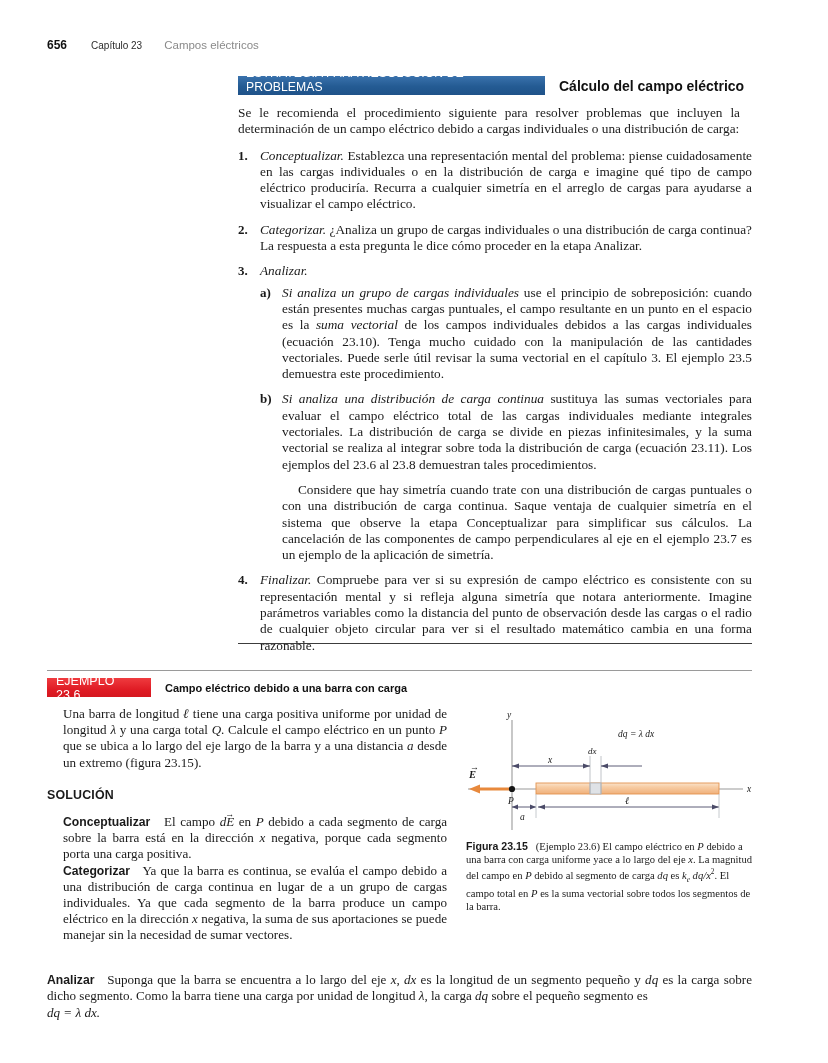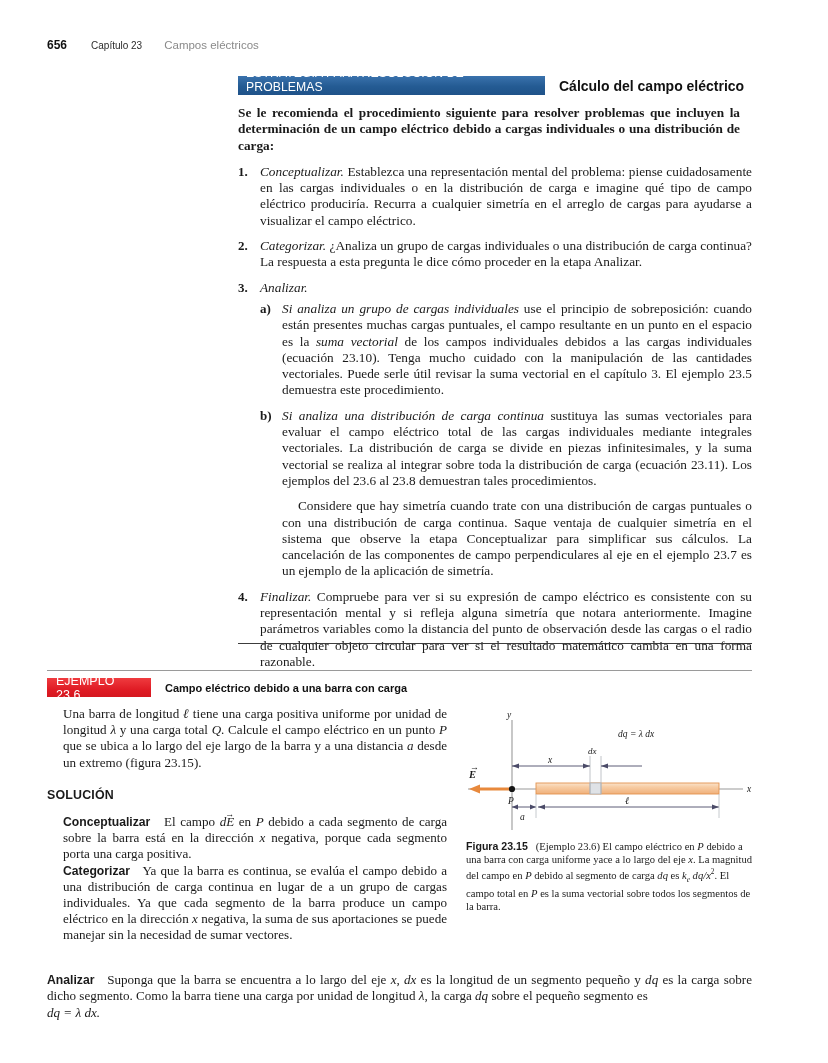--- a/index.html
+++ b/index.html
@@ -76,21 +76,21 @@
     align-items: center;
     padding-left: 14px;
   }
   .strategy-body {
     margin-top: 10px;
     font-size: 13.3px;
     line-height: 16.3px;
     text-align: justify;
     color: #1a1a1a;
   }
-  .strategy-intro { margin: 0 12px 10px 0; font-weight: bold; }
+  .strategy-intro { margin: 0 12px 10px 0; }
 
   ol.ps-list {
     list-style: none;
     margin: 0;
     padding: 0;
   }
   ol.ps-list > li {
     position: relative;
     padding-left: 22px;
     margin-bottom: 9px;

